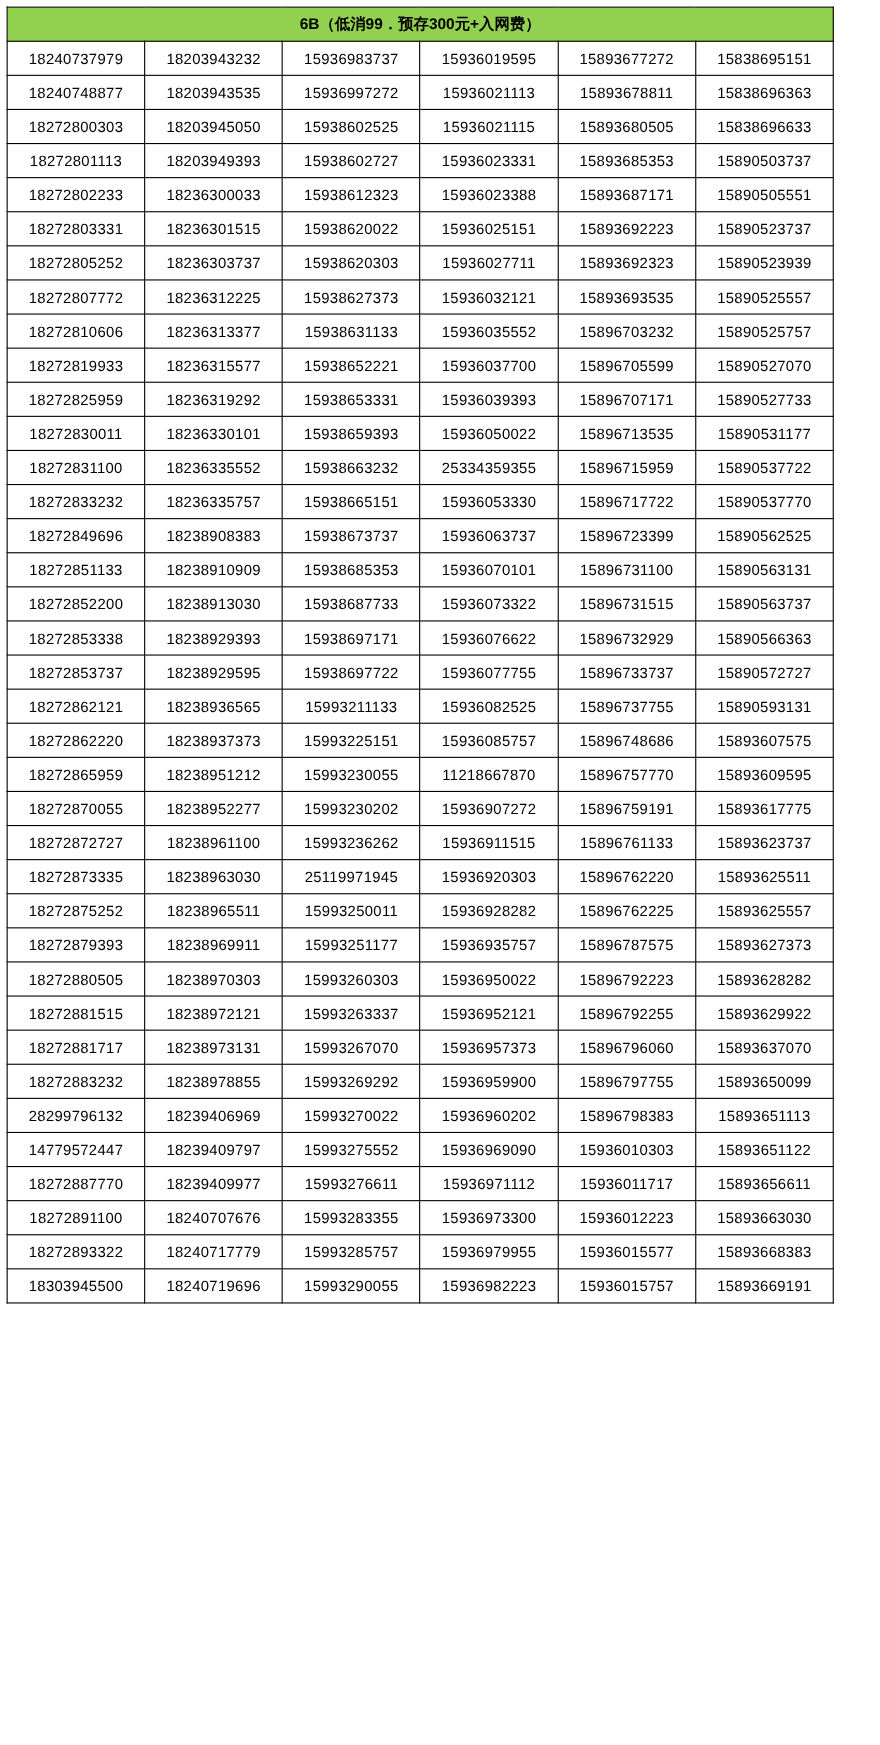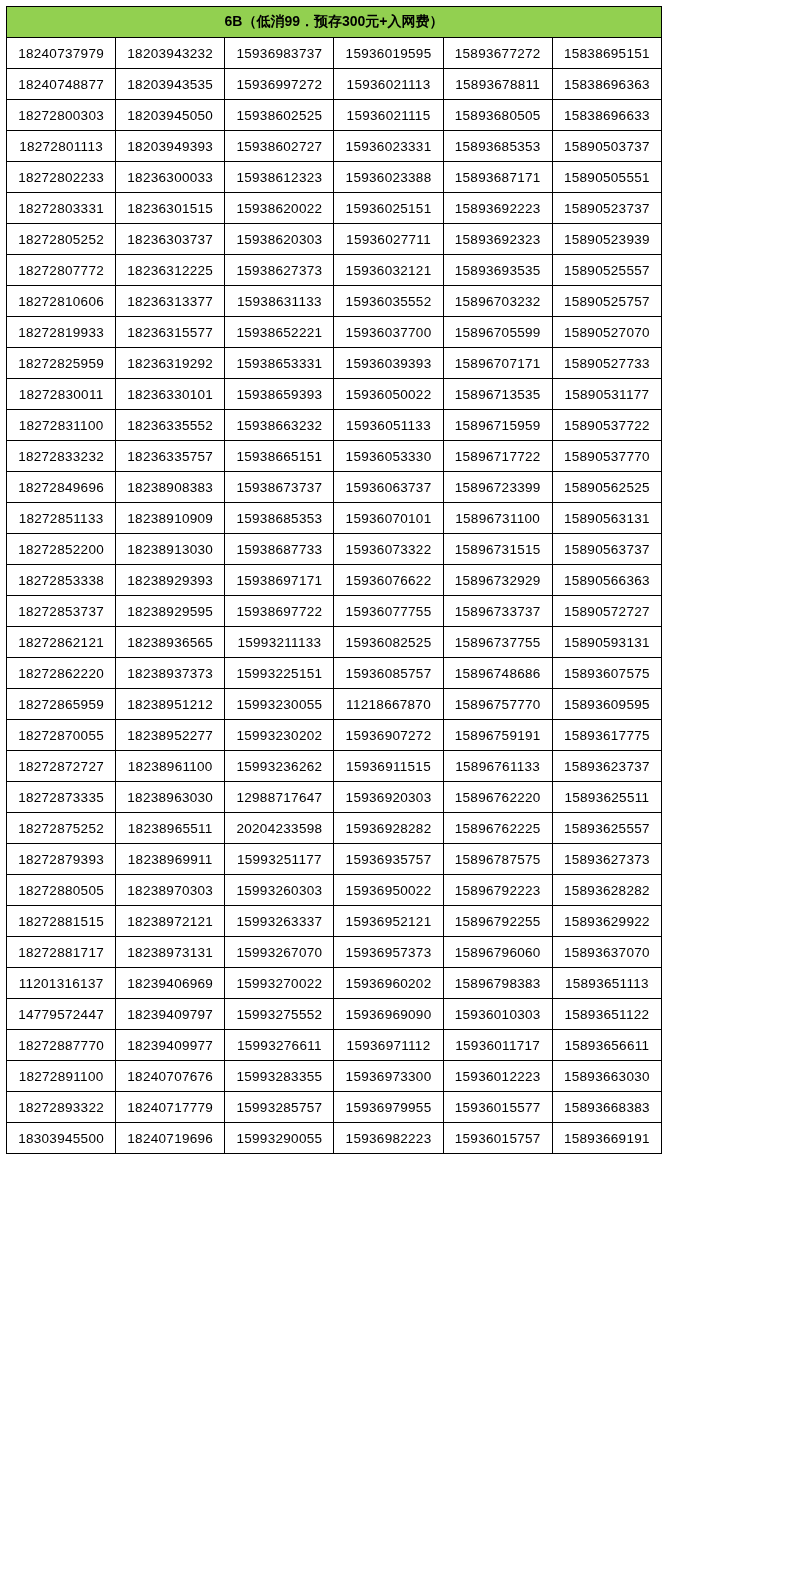--- a/index.html
+++ b/index.html
@@ -10,21 +10,21 @@
   body {
     width: 800px;
     font-family: "Liberation Sans", sans-serif;
   }
   .sheet {
     width: 800px;
     box-sizing: border-box;
     padding: 6px 6px 8px 6px;
   }
   table.phone-table {
-    width: 656px;
+    width: 752px;
     border-collapse: collapse;
     table-layout: fixed;
   }
   table.phone-table td,
   table.phone-table th {
     border: 1px solid #000000;
     text-align: center;
     vertical-align: middle;
     font-size: 13.5px;
     color: #000000;
@@ -145,21 +145,21 @@
           <td>18236330101</td>
           <td>15938659393</td>
           <td>15936050022</td>
           <td>15896713535</td>
           <td>15890531177</td>
         </tr>
         <tr>
           <td>18272831100</td>
           <td>18236335552</td>
           <td>15938663232</td>
-          <td>15936051133</td>
+          <td>25334359355</td>
           <td>15896715959</td>
           <td>15890537722</td>
         </tr>
         <tr>
           <td>18272833232</td>
           <td>18236335757</td>
           <td>15938665151</td>
           <td>15936053330</td>
           <td>15896717722</td>
           <td>15890537770</td>
@@ -240,29 +240,29 @@
           <td>18272872727</td>
           <td>18238961100</td>
           <td>15993236262</td>
           <td>15936911515</td>
           <td>15896761133</td>
           <td>15893623737</td>
         </tr>
         <tr>
           <td>18272873335</td>
           <td>18238963030</td>
-          <td>12988717647</td>
+          <td>25119971945</td>
           <td>15936920303</td>
           <td>15896762220</td>
           <td>15893625511</td>
         </tr>
         <tr>
           <td>18272875252</td>
           <td>18238965511</td>
-          <td>20204233598</td>
+          <td>15993250011</td>
           <td>15936928282</td>
           <td>15896762225</td>
           <td>15893625557</td>
         </tr>
         <tr>
           <td>18272879393</td>
           <td>18238969911</td>
           <td>15993251177</td>
           <td>15936935757</td>
           <td>15896787575</td>
@@ -286,21 +286,29 @@
         </tr>
         <tr>
           <td>18272881717</td>
           <td>18238973131</td>
           <td>15993267070</td>
           <td>15936957373</td>
           <td>15896796060</td>
           <td>15893637070</td>
         </tr>
         <tr>
-          <td>11201316137</td>
+          <td>18272883232</td>
+          <td>18238978855</td>
+          <td>15993269292</td>
+          <td>15936959900</td>
+          <td>15896797755</td>
+          <td>15893650099</td>
+        </tr>
+        <tr>
+          <td>28299796132</td>
           <td>18239406969</td>
           <td>15993270022</td>
           <td>15936960202</td>
           <td>15896798383</td>
           <td>15893651113</td>
         </tr>
         <tr>
           <td>14779572447</td>
           <td>18239409797</td>
           <td>15993275552</td>

